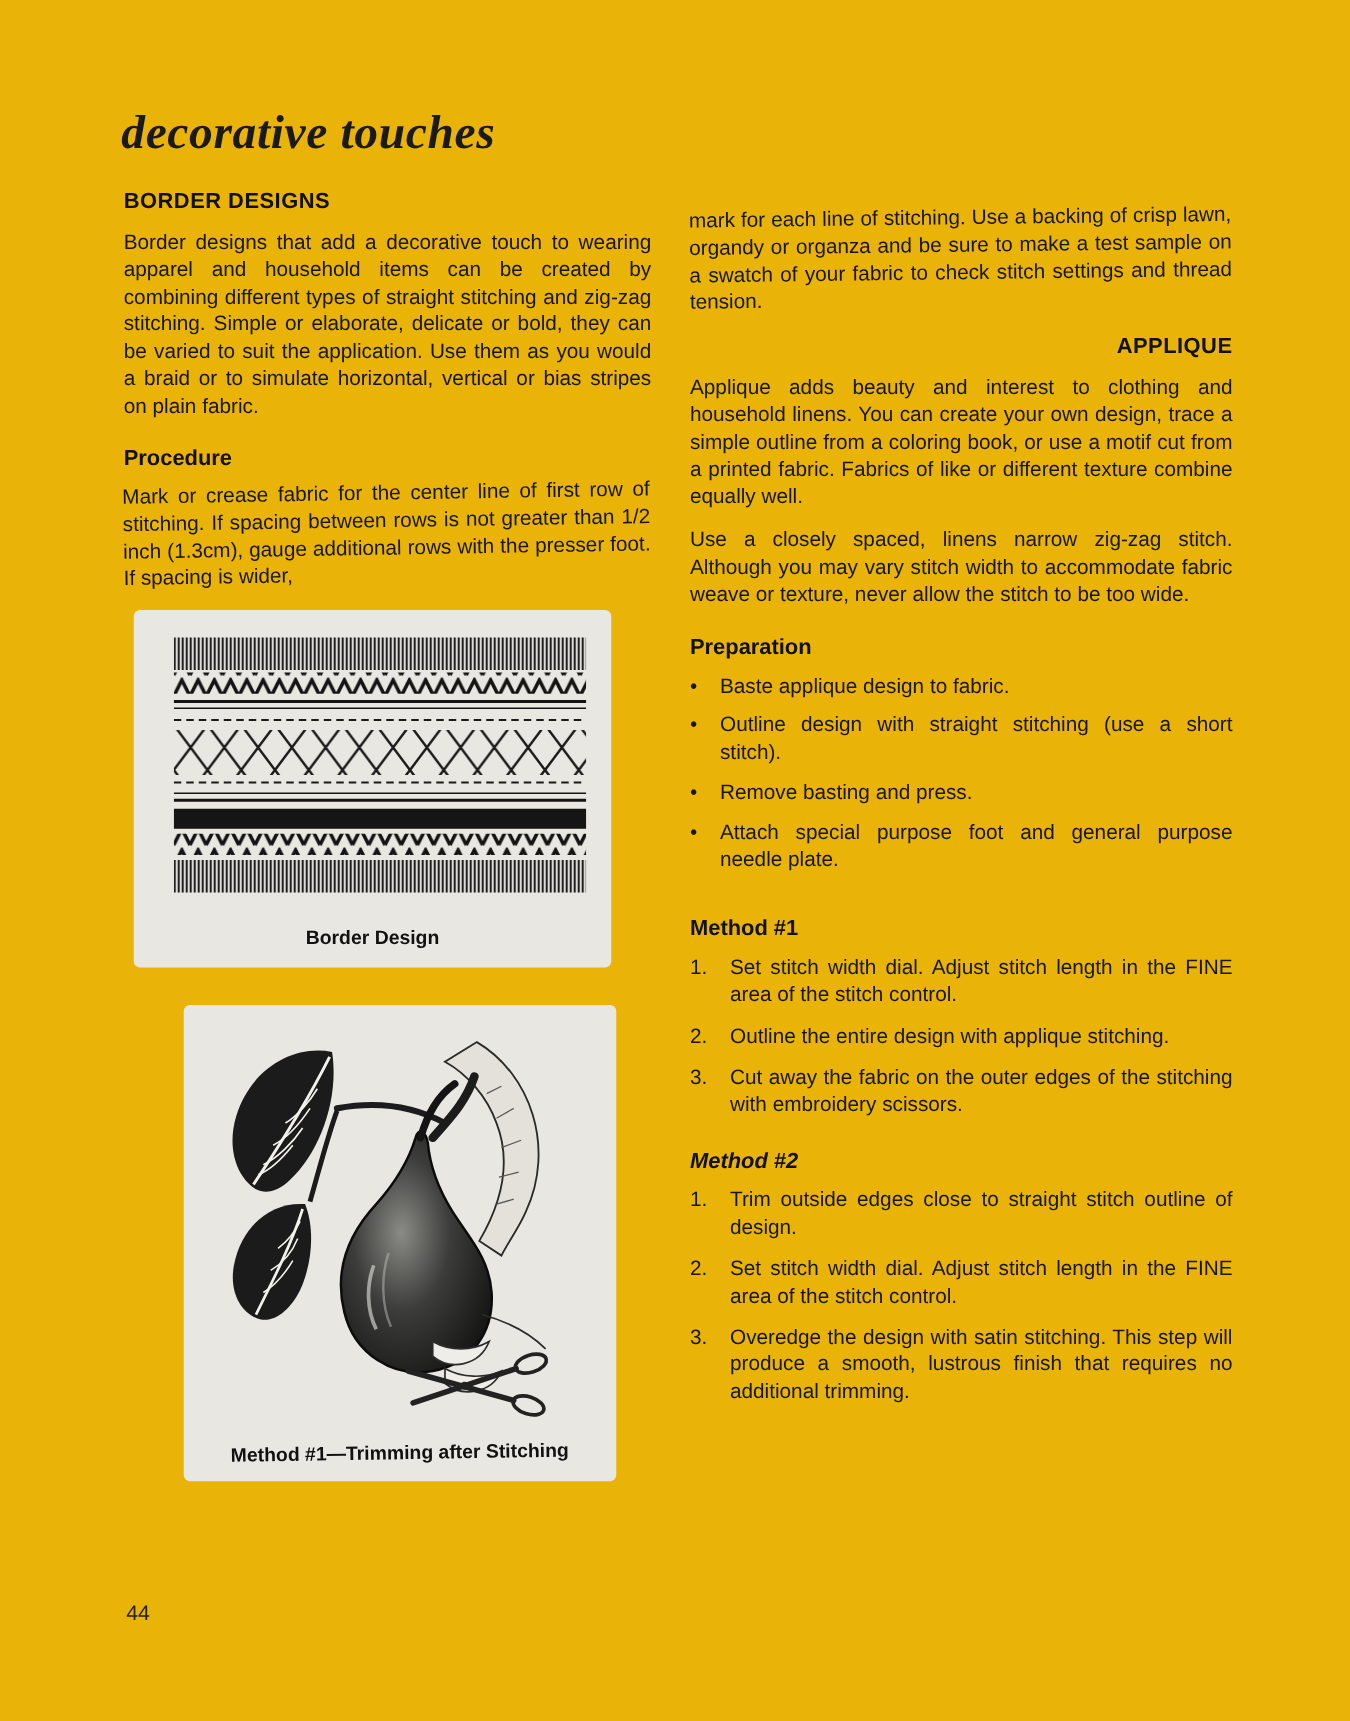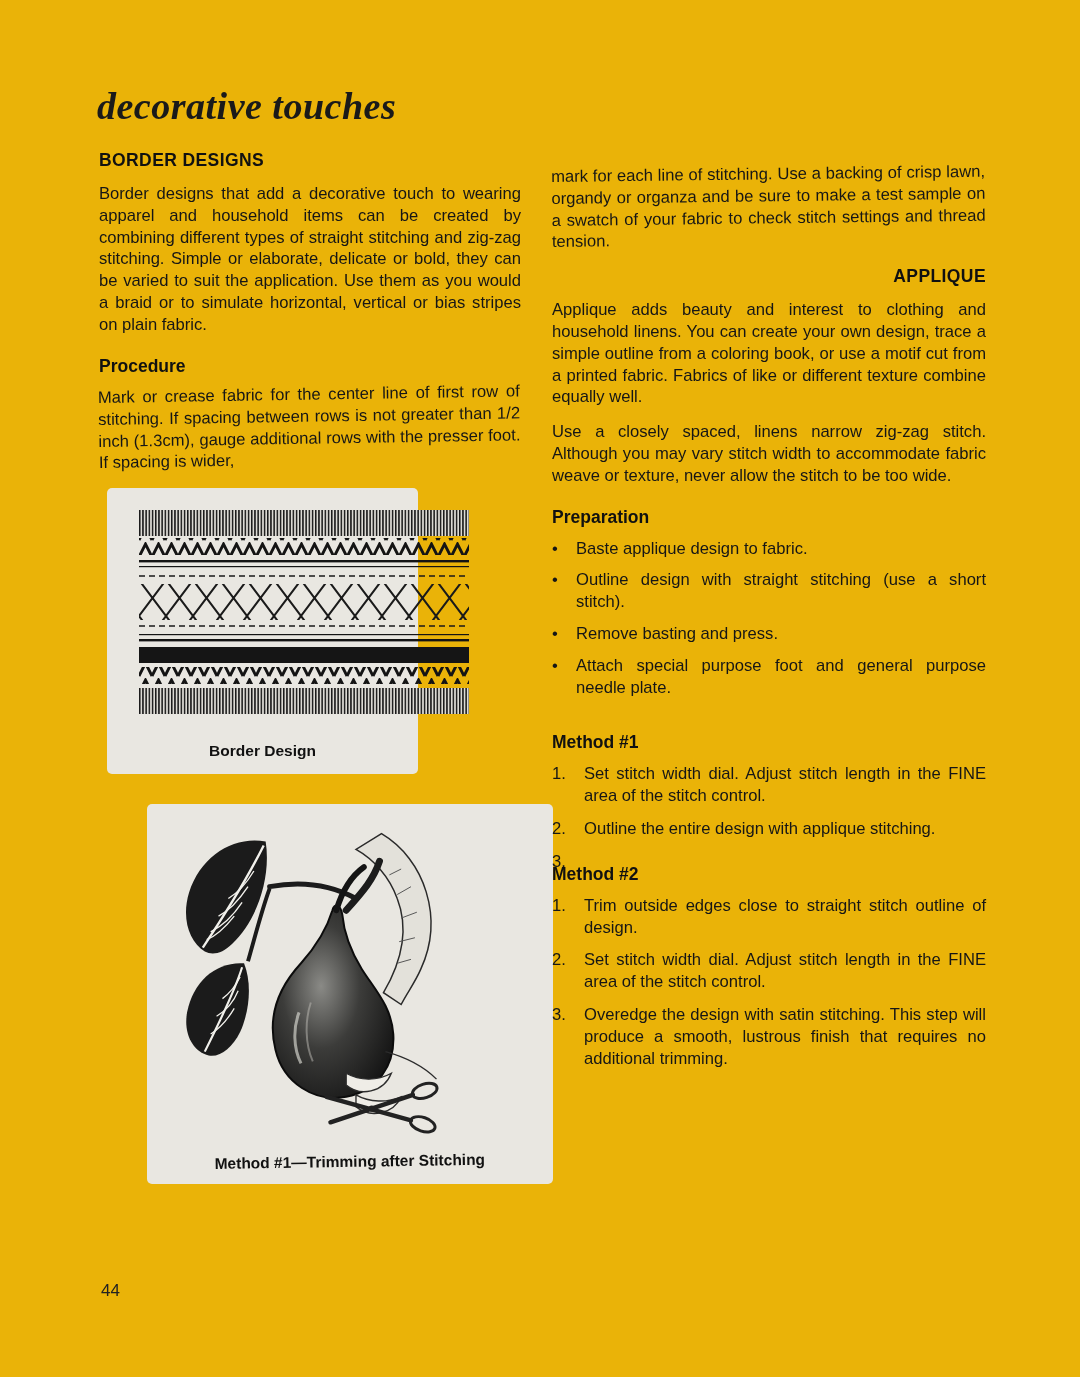--- a/index.html
+++ b/index.html
@@ -19,29 +19,29 @@
   }
   .col-left{position:absolute;left:99px;top:150px;width:422px;}
   .col-right{position:absolute;left:552px;top:166px;width:434px;}
   .h-caps{font-size:17.5px;font-weight:bold;letter-spacing:0.4px;margin:0 0 12px 0;color:#111;}
   .h-sub{font-size:17.5px;font-weight:bold;margin:20px 0 10px 0;color:#111;}
   .p{font-size:16.6px;line-height:21.8px;text-align:justify;margin:0 0 13px 0;color:#161616;}
   .tilt{transform:rotate(-0.9deg);transform-origin:0 100%;}
   .tilt2{transform:rotate(-0.7deg);transform-origin:0 100%;}
   .illus-block{
     background:#e9e7e1;border-radius:5px;
-    margin:14px 0 0 8px;width:311px;
+    margin:14px 0 0 8px;width:382px;
     padding:20px 32px 14px;box-sizing:border-box;
   }
   .illus-block svg{display:block;margin:0 auto;}
   .caption{font-size:15.5px;font-weight:bold;text-align:center;color:#111;}
   .caption-space{margin:26px 0 0 0;}
   .pear-block{
     background:#e9e7e1;border-radius:5px;
-    margin:30px 0 0 48px;width:406px;
+    margin:30px 0 0 48px;width:346px;
     padding:12px 4px 10px;box-sizing:border-box;
   }
   .ul,.ol{margin:0;}
   .li{position:relative;padding-left:24px;font-size:16.6px;line-height:21.8px;margin:0 0 10px 0;text-align:justify;color:#161616;}
   .ol .li{padding-left:32px;margin-bottom:11px;}
   .li .marker{position:absolute;left:0;top:0;}
   .li b{font-weight:normal;}
   .page-number{position:absolute;left:101px;top:1281px;font-size:17px;color:#222;}
 </style>
 </head>
@@ -181,24 +181,25 @@
       <div class="li">
         <span class="marker">1.</span>
         <span><span>Set stitch width dial. Adjust stitch length in the </span><b>FINE</b><span> area of the stitch control.</span></span>
       </div>
       <div class="li">
         <span class="marker">2.</span>
         <span><span>Outline the entire design with applique stitching.</span><b></b><span></span></span>
       </div>
       <div class="li">
         <span class="marker">3.</span>
-      </div>
-    </div>
-
-    <div class="h-sub" style="margin-top:24px;">Method #2</div>
+        <span><span>Cut away the fabric on the outer edges of the stitching with embroidery scissors.</span><b></b><span></span></span>
+      </div>
+    </div>
+
+    <div class="h-sub" style="margin-top:24px;font-style:italic;">Method #2</div>
     <div class="ol">
       <div class="li">
         <span class="marker">1.</span>
         <span><span>Trim outside edges close to straight stitch outline of design.</span><b></b><span></span></span>
       </div>
       <div class="li">
         <span class="marker">2.</span>
         <span><span>Set stitch width dial. Adjust stitch length in the </span><b>FINE</b><span> area of the stitch control.</span></span>
       </div>
       <div class="li">

